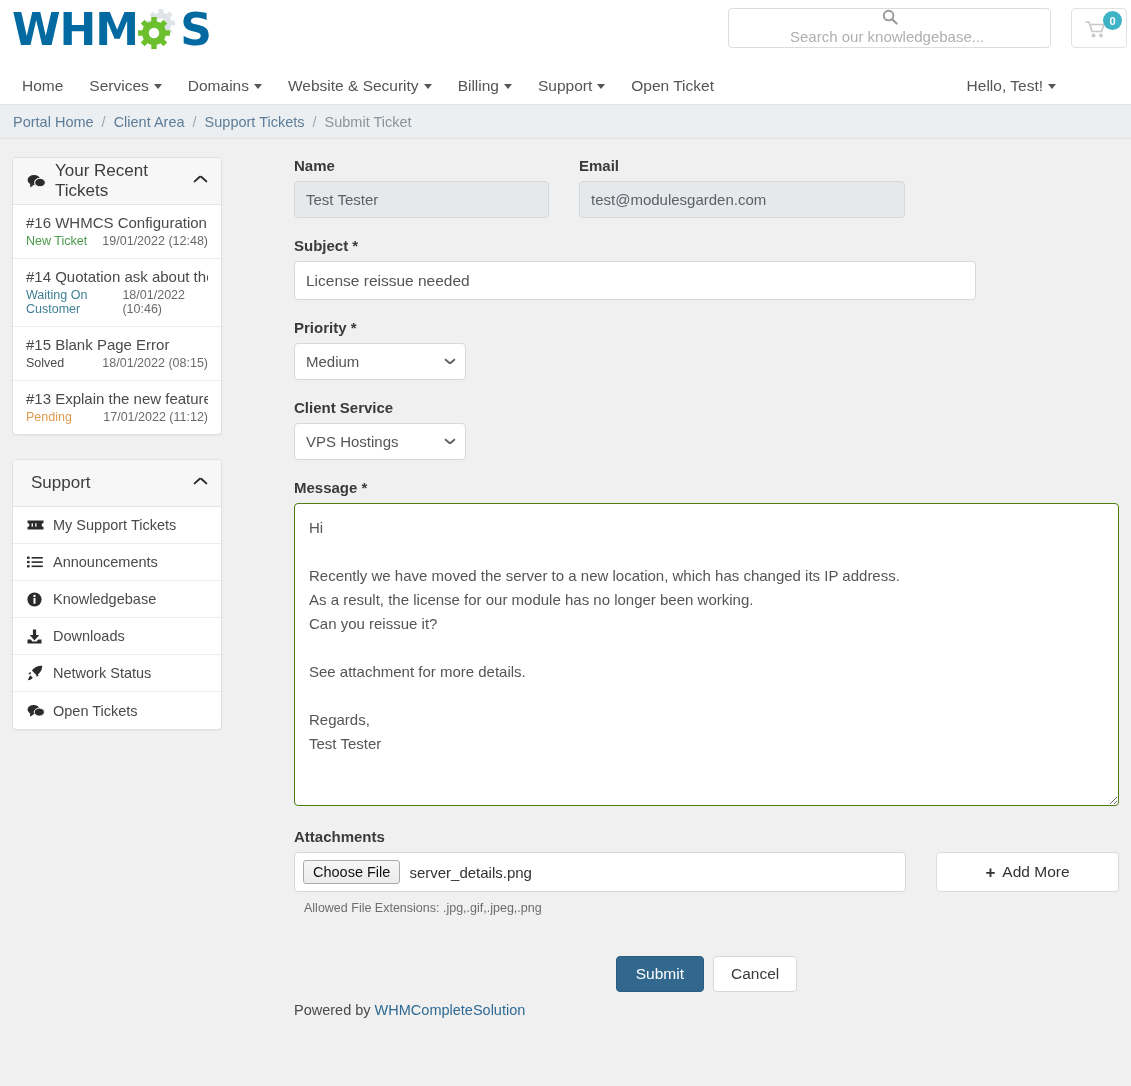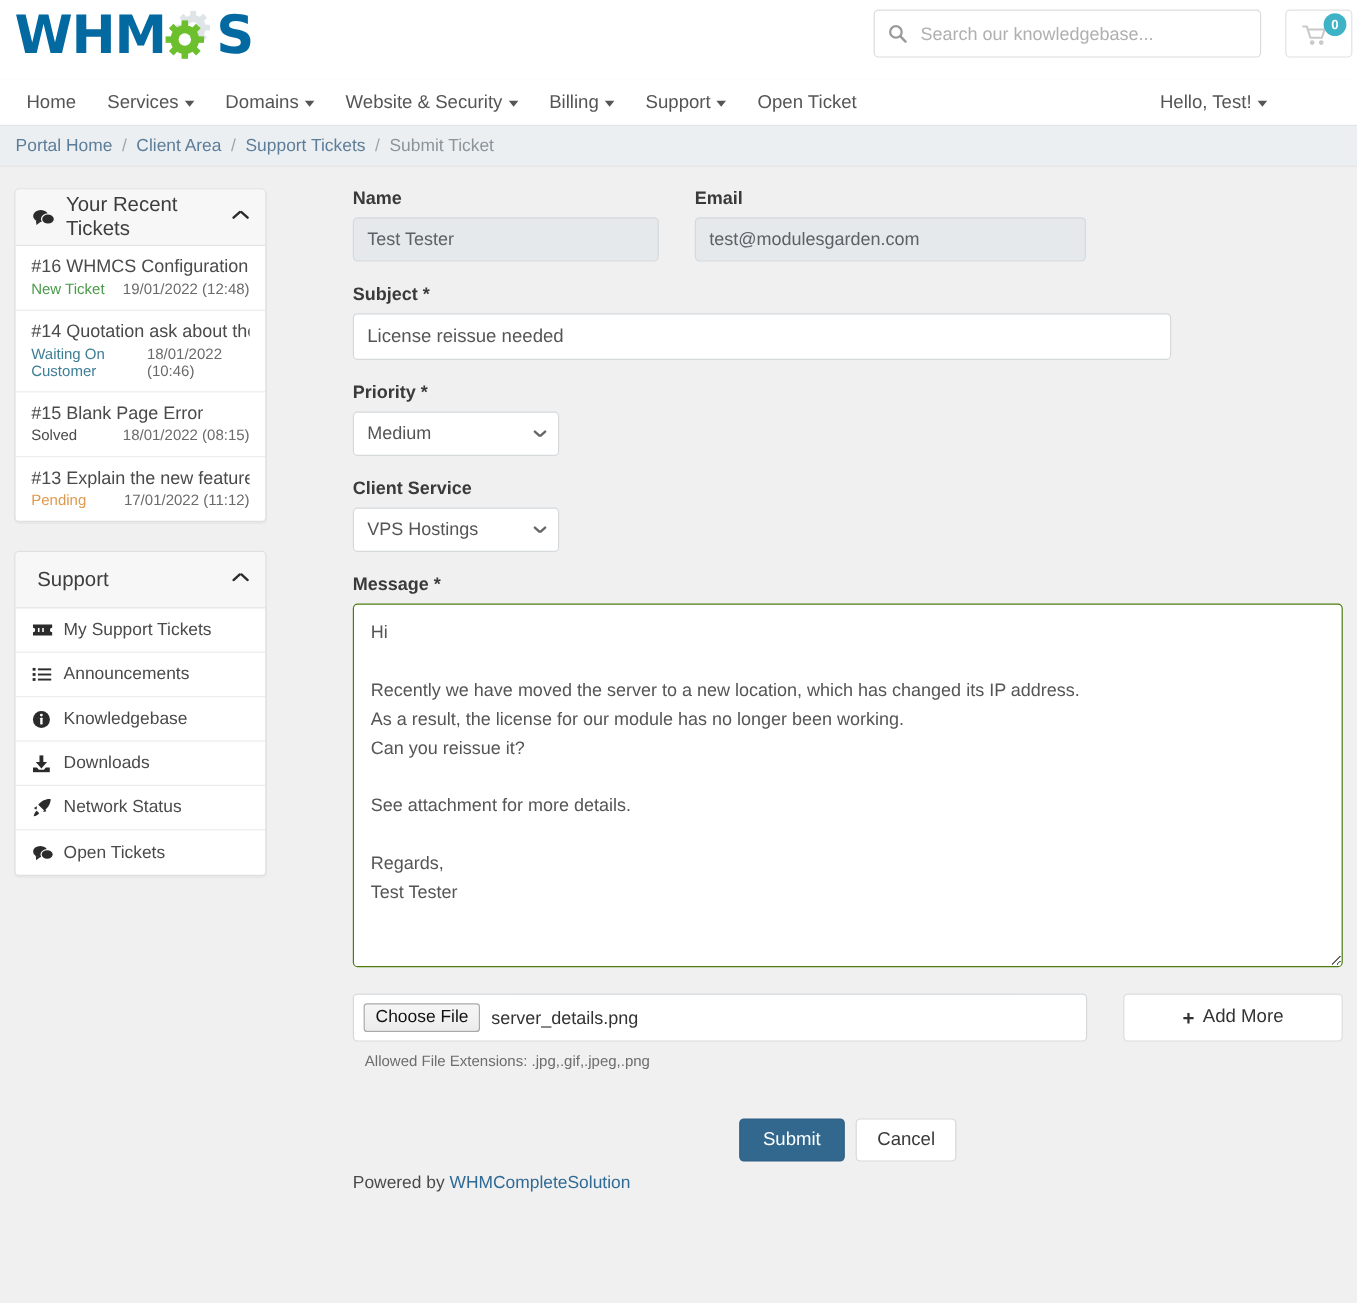--- a/index.html
+++ b/index.html
@@ -48,20 +48,21 @@
 
   .search-wrap {
     position: absolute;
     left: 728px; top: 8px;
     width: 323px; height: 40px;
     border: 1px solid #dcdcdc;
     border-radius: 4px;
     background: #fff;
     display: flex;
     align-items: center;
+    flex-direction: column;
   }
   .search-icon {
     width: 38px;
     display: flex; align-items: center; justify-content: center;
     color: #9a9a9a;
   }
   .search-input {
     flex: 1;
     border: none;
     outline: none;
@@ -722,20 +723,21 @@
 As a result, the license for our module has no longer been working.
 Can you reissue it?
 
 See attachment for more details.
 
 Regards,
 Test Tester</textarea>
     </div>
 
     <div class="fg" style="margin-bottom:0">
+      <label class="form-label">Attachments</label>
       <div class="attach-row">
         <div class="file-box">
           <span class="choose-btn">Choose File</span>
           <span class="file-name">server_details.png</span>
         </div>
         <div class="addmore-btn">
           <span class="plus-icon">+</span>
           <span>Add More</span>
         </div>
       </div>

